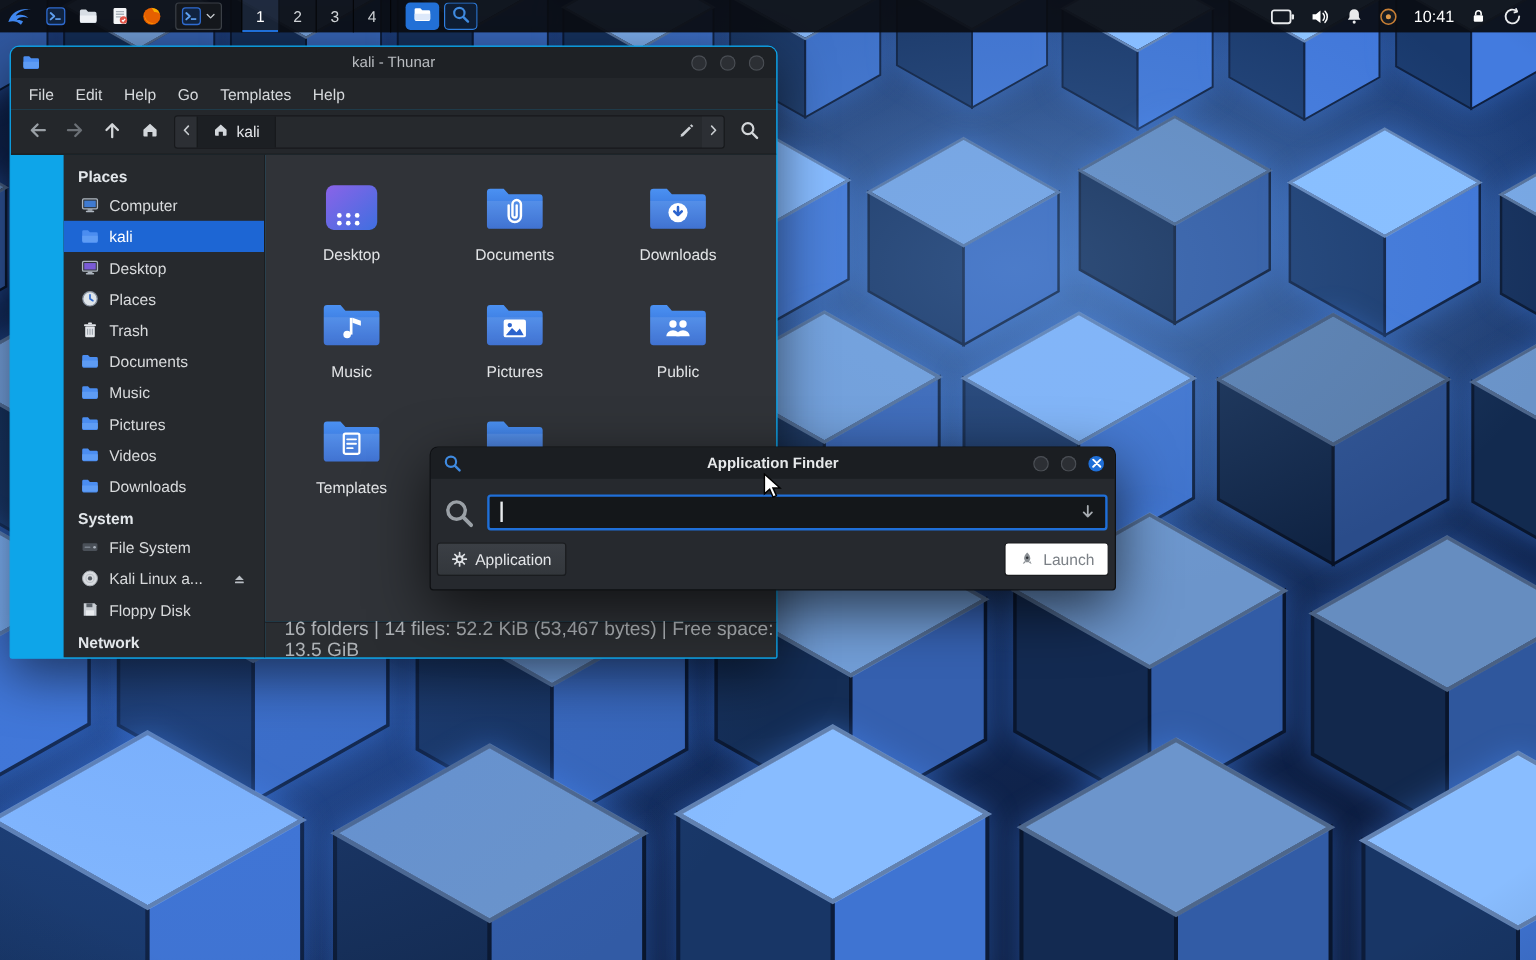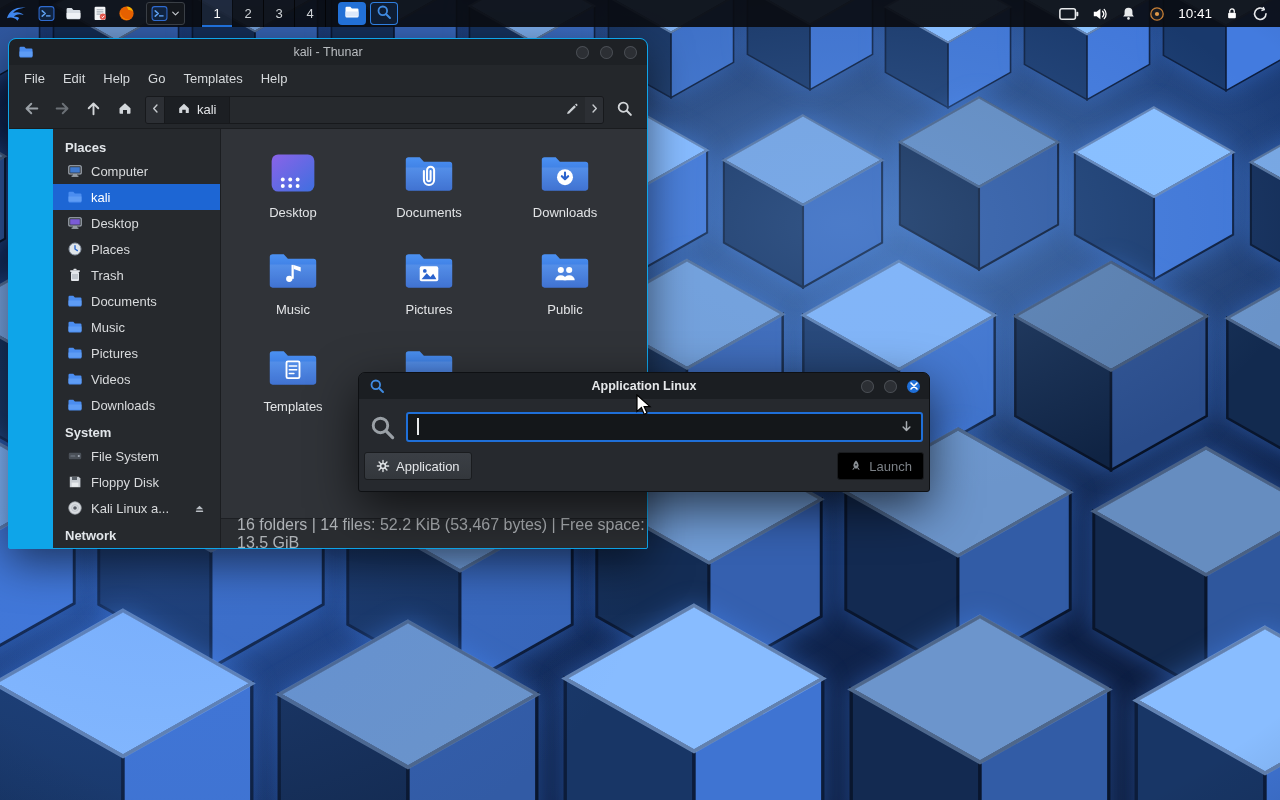--- a/index.html
+++ b/index.html
@@ -92,21 +92,21 @@
   .f-search { display:flex; }
   .f-inputwrap { position:relative; flex:1; height:30px; }
   .f-input { width:100%; height:100%; background:#14171a; border:2px solid var(--accent,#1f6fd8); border-radius:3px;
     color:#e8eaec; font-size:13px; padding:0 28px 0 10px; outline:none; font-family:"Liberation Sans",sans-serif; }
   .caret { position:absolute; left:11px; top:6px; width:1.5px; height:17px; background:#e8eaec; }
   .f-arrow { position:absolute; right:9px; top:7px; display:flex; }
   .f-actions { display:flex; justify-content:space-between; padding:6px 5px 0 5px; }
   .f-btn { height:28px; display:flex; align-items:center; gap:6px; padding:0 11px;
     background:linear-gradient(#3b3f45,#33373c); border:1px solid #1a1c1f; border-radius:3px;
     font-size:13px; color:#e3e5e8; font-family:"Liberation Sans",sans-serif; }
-  .f-btn-disabled { background:#000000; color:#7b8086; }
+  .f-btn-disabled { background:#ffffff; color:#7b8086; }
   .f-btn span { display:flex; align-items:center; }
 
   .cursor { position:absolute; left:636px; top:394px; z-index:50; }
 </style>
 </head>
 <body>
 
 <div class="wallpaper">
     <div id="cubes">
       <div class="cube" style="left:29.36px;top:68.67999999999984px;width:136px;filter:brightness(0.8368) drop-shadow(0 0 12px rgba(70,140,255,0.4))">
@@ -713,42 +713,42 @@
               <rect x="1.8" y="4.8" width="12.4" height="6.4" rx="1.2" fill="#4a5058"></rect>
               <circle cx="11.8" cy="8" r="1.1" fill="#aab2bc"></circle>
               <rect x="3.4" y="7.4" width="5" height="1.2" rx="0.6" fill="#777f89"></rect>
             </svg>
           </span>
           <span class="lbl">File System</span>
         </div>
         <div class="side-row">
           <span style="display: flex;">
             <svg width="16" height="16" viewBox="0 0 16 16">
-              <path d="M2.8 2.8 h9 l1.6 1.6 v8.8 H2.8 z" fill="#c9ced4"></path>
-              <rect x="5" y="2.8" width="5" height="3.2" fill="#596068"></rect>
-              <rect x="4.6" y="8.6" width="6.8" height="4.2" fill="#e8ebee"></rect>
-            </svg>
-          </span>
-          <span class="lbl">Floppy Disk</span>
-        </div>
-        <div class="side-row">
-          <span style="display: flex;">
-            <svg width="16" height="16" viewBox="0 0 16 16">
               <circle cx="8" cy="8" r="6.2" fill="#d9dce0" stroke="#aab0b6" stroke-width="0.8"></circle>
               <circle cx="8" cy="8" r="1.8" fill="#565c64"></circle>
               <circle cx="8" cy="8" r="3.4" fill="none" stroke="#b9bfc6" stroke-width="0.8"></circle>
             </svg>
           </span>
           <span class="lbl">Kali Linux a...</span>
           <span class="side-eject">
             <svg width="13" height="13" viewBox="0 0 16 16">
               <path d="M3.5 9 8 4.5 12.5 9 z" fill="#b9bec4"></path>
               <rect x="3.5" y="10.6" width="9" height="1.8" rx="0.6" fill="#b9bec4"></rect>
             </svg>
           </span>
+        </div>
+        <div class="side-row">
+          <span style="display: flex;">
+            <svg width="16" height="16" viewBox="0 0 16 16">
+              <path d="M2.8 2.8 h9 l1.6 1.6 v8.8 H2.8 z" fill="#c9ced4"></path>
+              <rect x="5" y="2.8" width="5" height="3.2" fill="#596068"></rect>
+              <rect x="4.6" y="8.6" width="6.8" height="4.2" fill="#e8ebee"></rect>
+            </svg>
+          </span>
+          <span class="lbl">Floppy Disk</span>
         </div>
         <div class="side-header">Network</div>
       </div>
     <div class="t-main">
       <div class="t-files" id="filegrid">
           <div class="cell">
             <div class="icn">
               <svg width="52" height="44" viewBox="0 0 56 46">
                 <defs>
                   <linearGradient id="dg" x1="0" y1="0" x2="1" y2="1">
@@ -896,21 +896,21 @@
 </div>
 
 <div class="finder">
   <div class="f-title">
     <span class="f-icon" id="ic-ftl">
         <svg width="16" height="16" viewBox="0 0 16 16">
           <circle cx="6.8" cy="6.8" r="4.3" stroke="#3f8ae0" stroke-width="1.8" fill="none"></circle>
           <path d="M10.2 10.2 L14 14" stroke="#3f8ae0" stroke-width="2" stroke-linecap="round"></path>
         </svg>
       </span>
-    <span class="f-title-text">Application Linux</span>
+    <span class="f-title-text">Application Finder</span>
     <span class="f-btns">
       <span class="wbtn"></span>
       <span class="wbtn"></span>
       <span class="wbtn wbtn-close" id="ic-closex">
           <svg width="8" height="8" viewBox="0 0 8 8">
             <path d="M1 1 L7 7 M7 1 L1 7" stroke="#ffffff" stroke-width="1.6" stroke-linecap="round"></path>
           </svg>
         </span>
     </span>
   </div>

